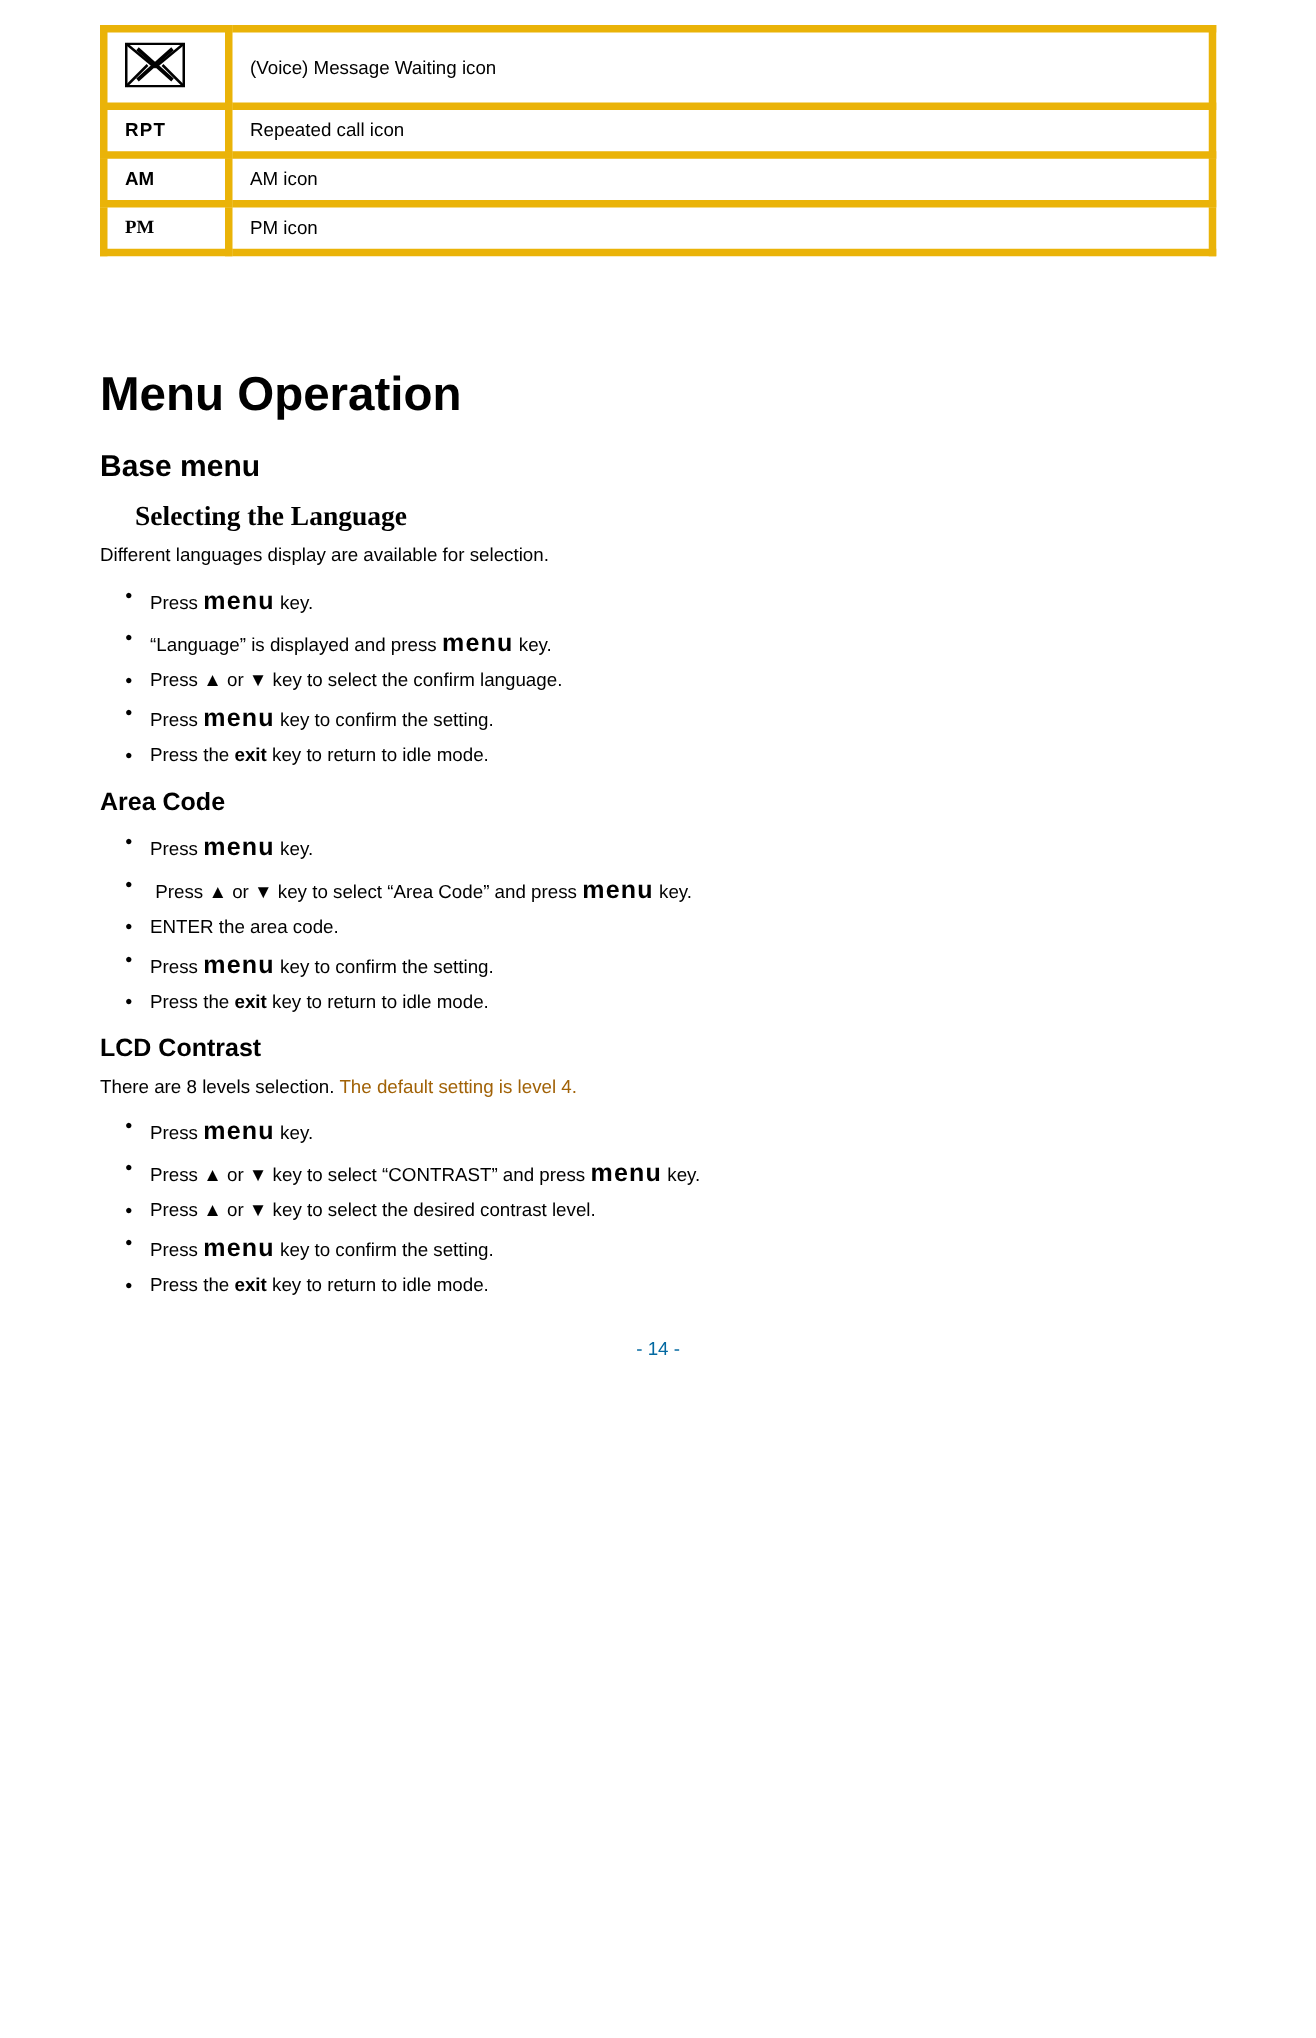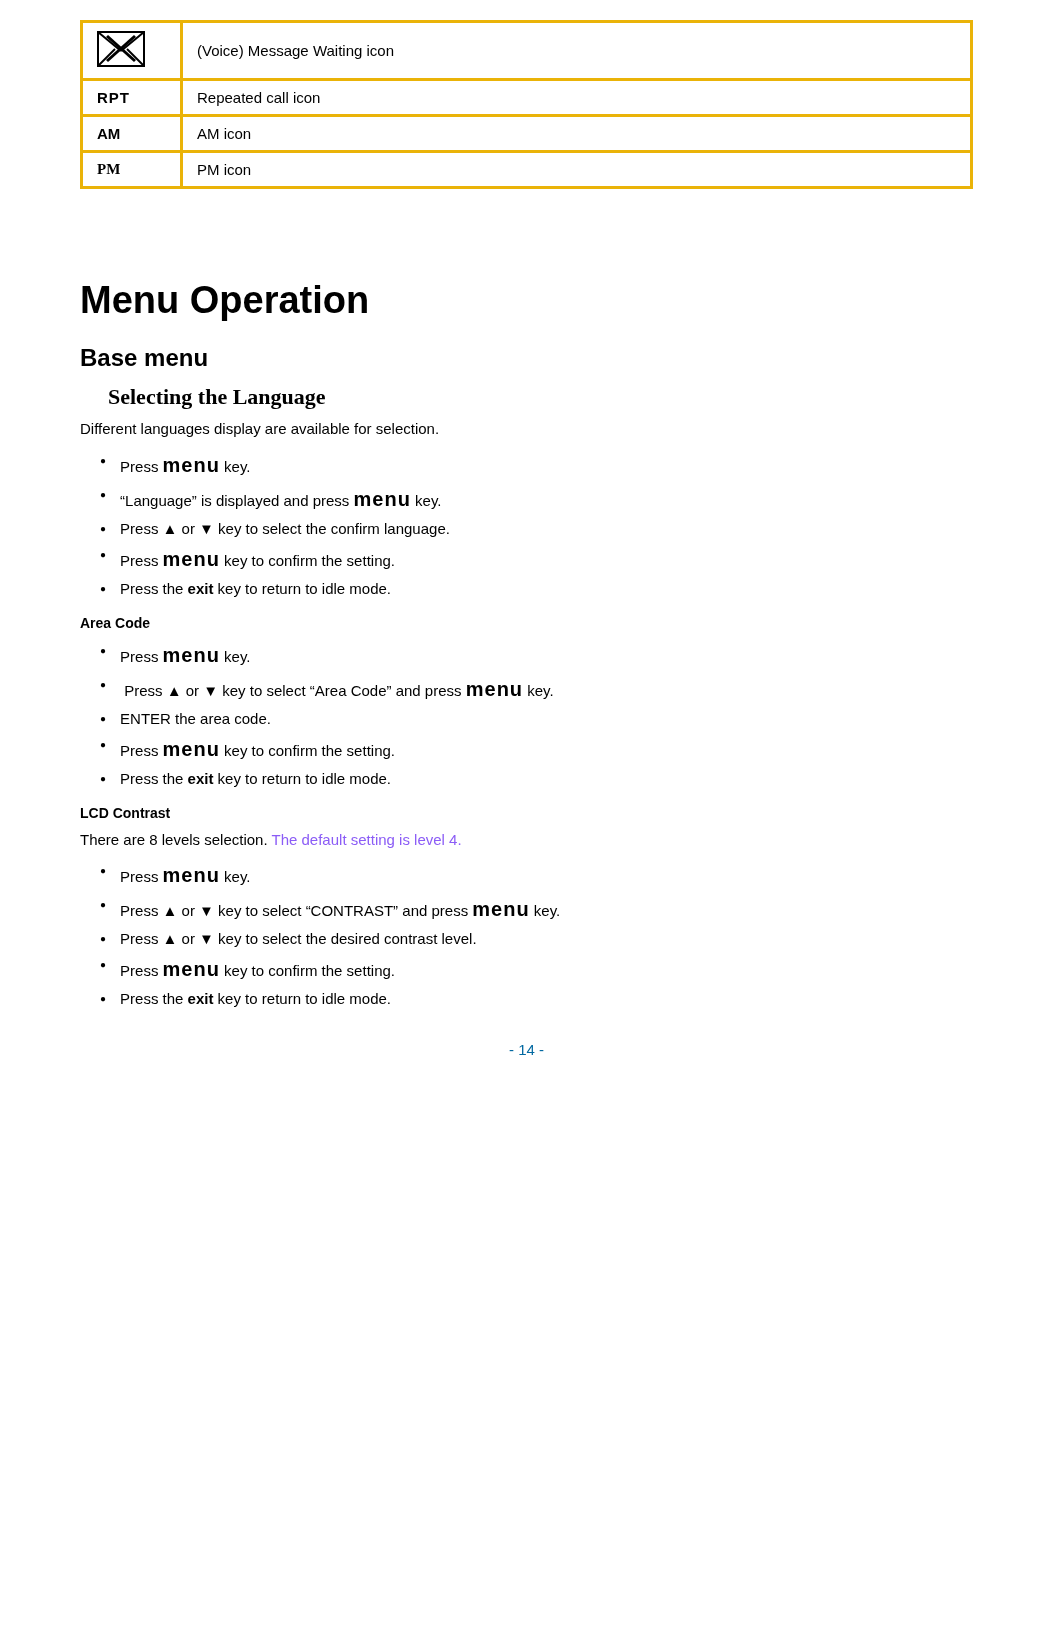--- a/index.html
+++ b/index.html
@@ -26,21 +26,21 @@
     }
 
     
     .icon-table {
       width: 100%;
       border-collapse: collapse;
       margin-bottom: 0;
     }
 
     .icon-table td {
-      border: 3px solid #eab308;
+      border: 6px solid #eab308;
       padding: 8px 14px;
       font-size: 15px;
       vertical-align: middle;
     }
 
     .icon-table .cell-icon {
       width: 100px;
       font-weight: bold;
     }
 
@@ -99,34 +99,34 @@
 
     .sub-title-2 {
       font-size: 22px;
       font-weight: bold;
       font-family: Liberation Serif, serif;
       margin-bottom: 8px;
       margin-left: 28px;
     }
 
     .sub-title-3 {
-      font-size: 14px;
+      font-size: 20px;
       font-weight: bold;
       font-family: Arial, sans-serif;
       margin-bottom: 8px;
     }
 
     .description {
       font-size: 15px;
       margin-bottom: 8px;
       line-height: 1.5;
     }
 
     .description .highlight-red {
-      color: #8b5cf6;
+      color: #a16207;
     }
 
     ul.bullet-list {
       list-style: none;
       padding-left: 0;
       margin-bottom: 14px;
     }
 
     ul.bullet-list li {
       display: flex;

